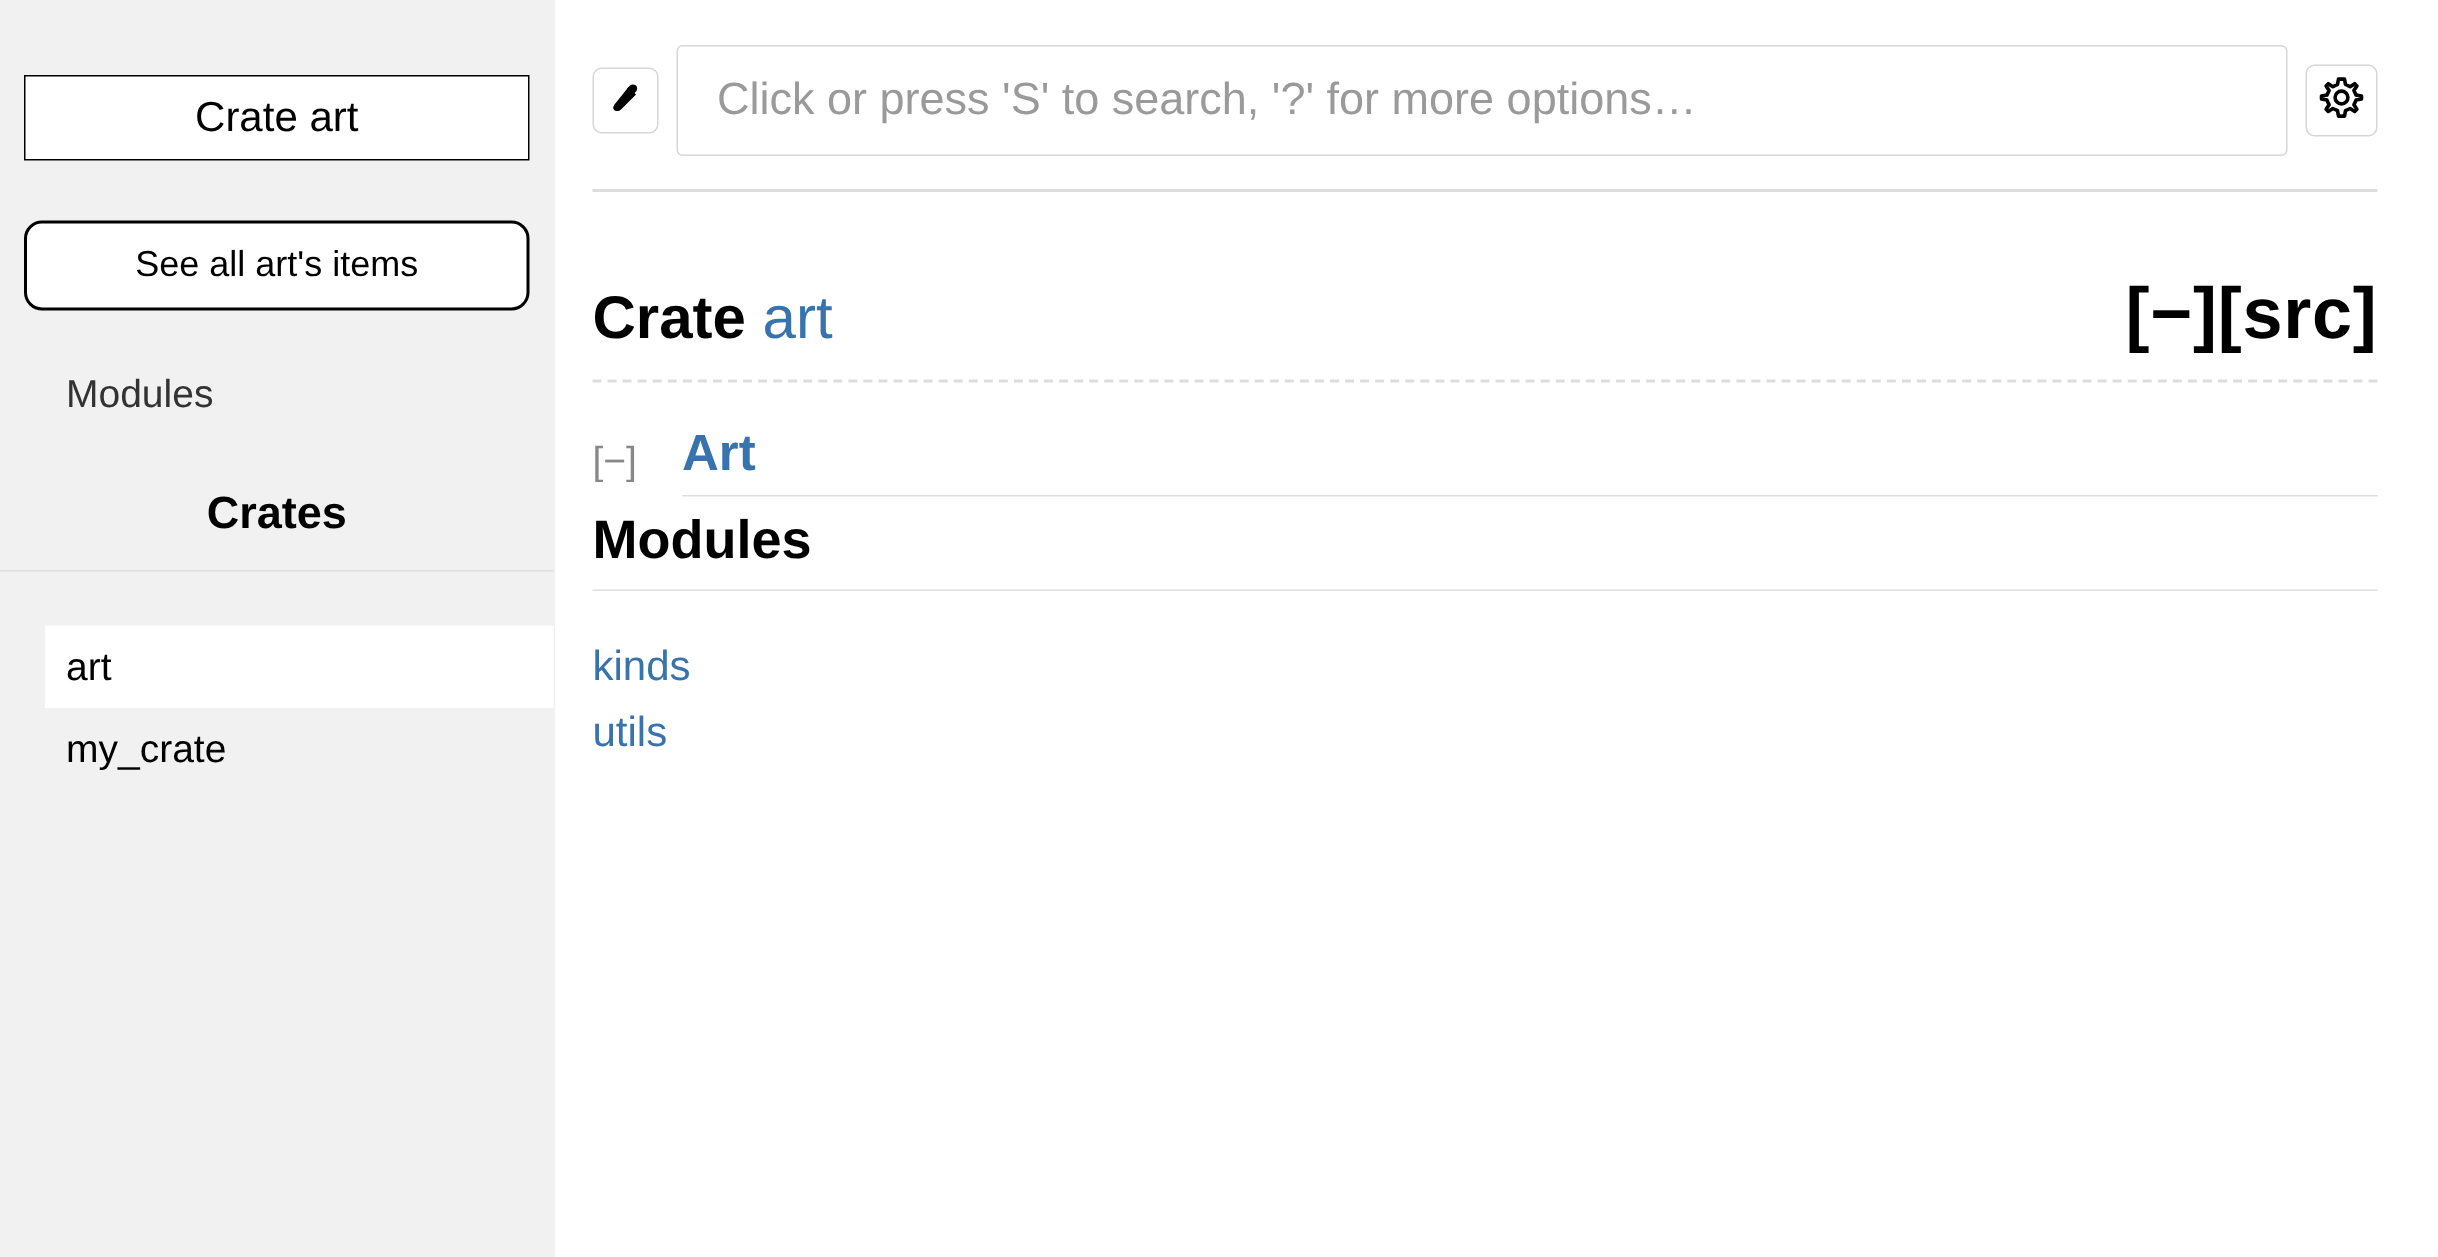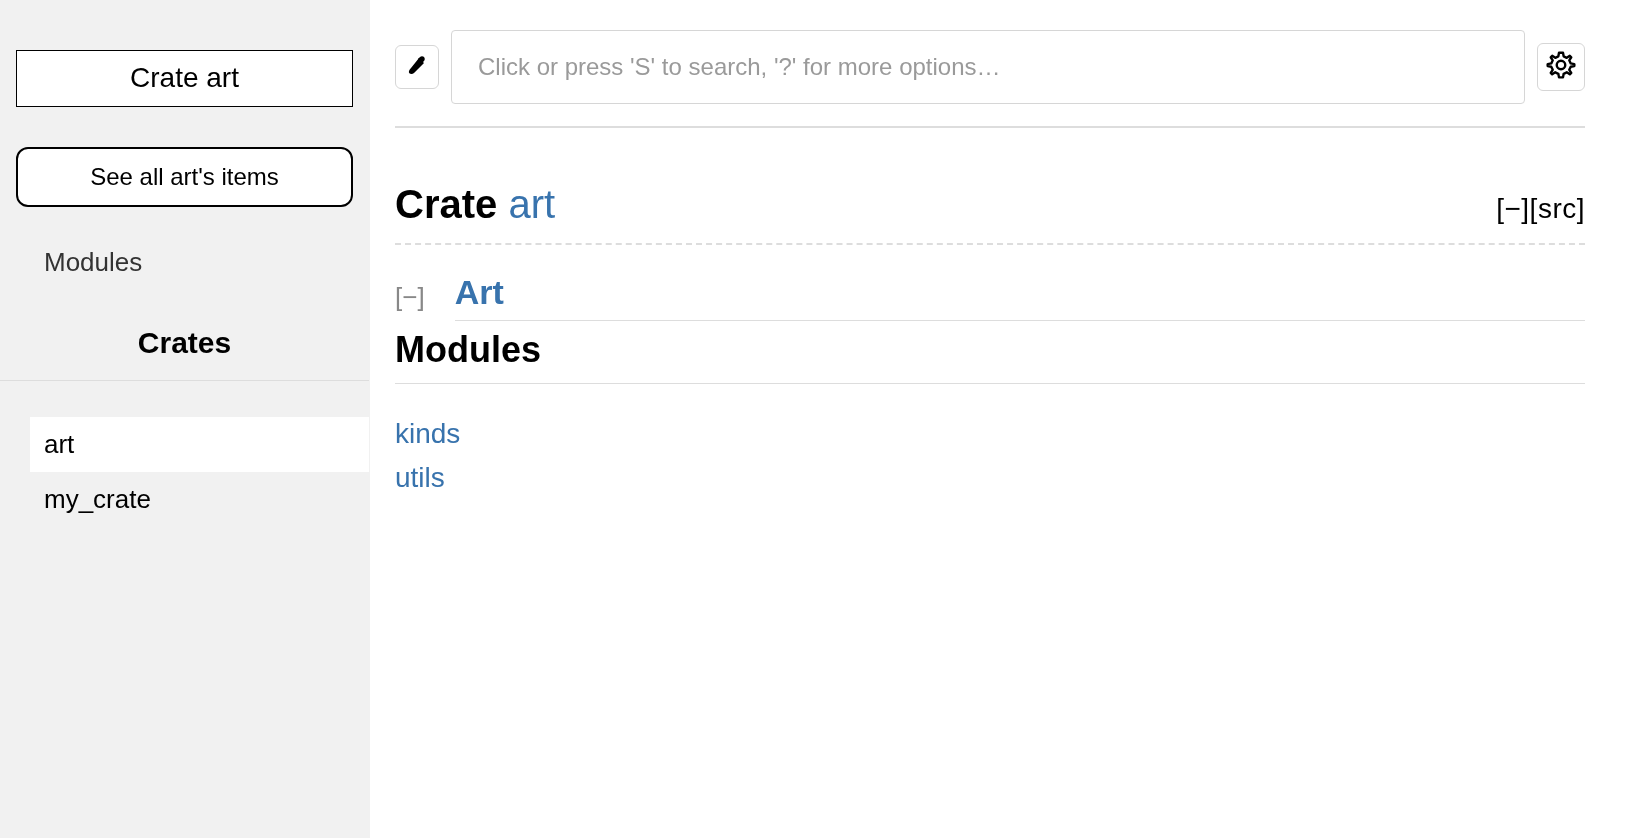--- a/index.html
+++ b/index.html
@@ -93,21 +93,21 @@
       justify-content: center;
       cursor: pointer;
       background: #fff;
     }
     .icon-square svg { width: 24px; height: 24px; }
     .search-input {
       flex: 1;
       height: 74px;
       border: 1px solid #d6d6d6;
       border-radius: 4px;
-      font-size: 24px;
+      font-size: 30px;
       padding: 0 26px;
       color: #333;
       outline: none;
       font-family: inherit;
     }
     .search-input::placeholder { color: #9a9a9a; }
     .settings-square {
       width: 48px;
       height: 48px;
       border: 1px solid #d6d6d6;
@@ -135,22 +135,22 @@
     }
     .page-heading {
       font-size: 40px;
       font-weight: 700;
     }
     .page-heading .crate-name {
       color: #3873ad;
       font-weight: 500;
     }
     .srclinks {
-      font-size: 28px;
-      font-weight: 400;
+      font-size: 48px;
+      font-weight: 700;
       letter-spacing: 0.5px;
     }
     .srclinks a { cursor: pointer; }
 
     .docblock-title-row {
       display: flex;
       align-items: center;
       gap: 30px;
       padding: 28px 0 8px 0;
       margin-left: 0;

